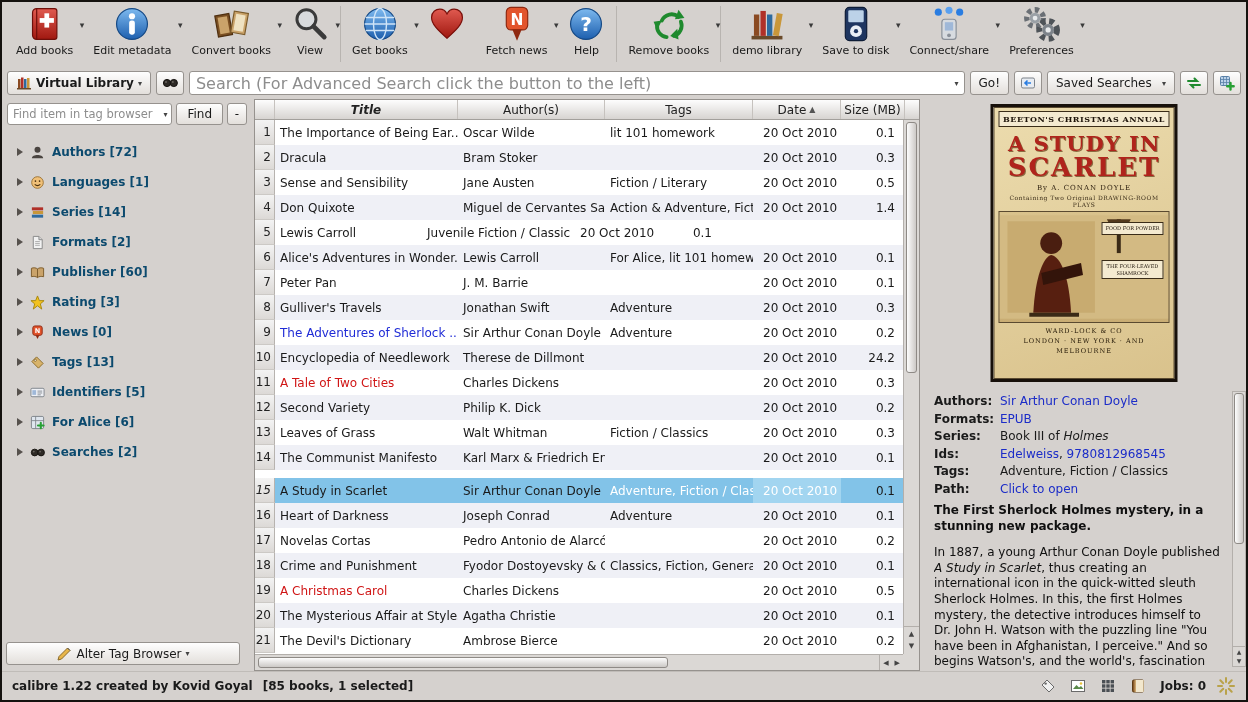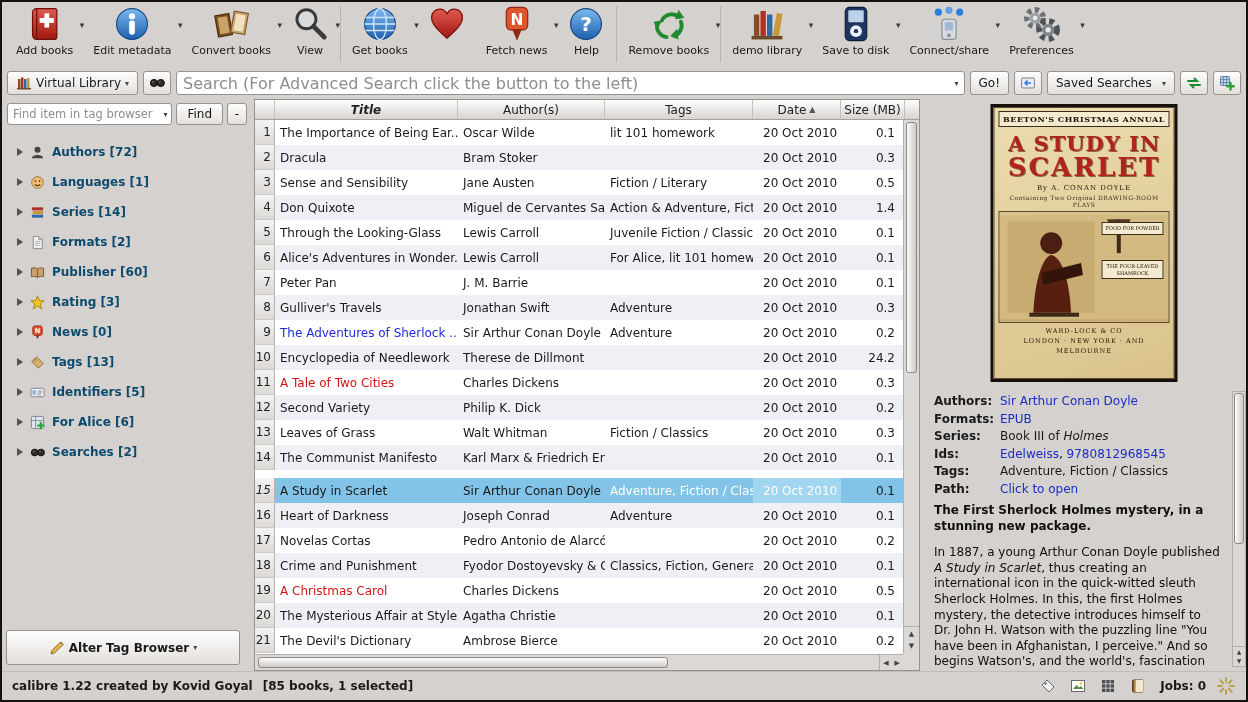--- a/index.html
+++ b/index.html
@@ -27,21 +27,21 @@
     height:24px; padding:0 8px; font-size:12px; white-space:nowrap; }
   .iconbtn { width:28px; padding:0; }
   .s-icon svg { width:16px; height:16px; display:block; }
   .mini-arrow { font-size:8px; color:#444; }
   .combo { justify-content:space-between; }
   .combo-arrow { font-size:8px; color:#444; padding:0 2px; }
 
   
   .search-row { position:absolute; top:68px; left:2px; right:2px; height:30px;
     display:flex; align-items:center; gap:5px; padding:0 5px; }
-  .vl-btn { min-width:108px; }
+  .vl-btn { min-width:108px;font-weight:bold; }
   .search-input-wrap { flex:1; display:flex; align-items:center; height:24px; background:#fff;
     border:1px solid #96928e; border-radius:3px; padding:0 3px 0 6px; }
   .search-input { flex:1; border:none; outline:none; background:transparent; font-size:16px;
     font-family:inherit; color:#222; }
   .search-input::placeholder { color:#8d8d8d; }
   .saved-searches { width:128px; }
 
   
   .tag-browser { position:absolute; left:2px; top:99px; width:250px; bottom:31px; padding:4px 5px; }
   .find-row { display:flex; gap:4px; }
@@ -50,21 +50,21 @@
   .find-wrap input { flex:1; width:60px; border:none; outline:none; font-size:11.5px; font-family:inherit; }
   .find-wrap input::placeholder { color:#8d8d8d; }
   .find-btn { height:22px; padding:0 10px; }
   .minus-btn { height:22px; width:20px; padding:0; }
   .tree { margin-top:12px; }
   .tree-item { display:flex; align-items:center; gap:7px; height:30px; padding-left:10px; cursor:default; }
   .tw-arrow { width:0; height:0; border-left:6px solid #56514d; border-top:4.5px solid transparent;
     border-bottom:4.5px solid transparent; }
   .tree-icon svg { width:15px; height:15px; display:block; }
   .tree-label { font-weight:bold; font-size:12px; color:#0c4a6e; }
-  .alter-btn { position:absolute; bottom:6px; left:4px; right:12px; height:35px;font-weight:bold; }
+  .alter-btn { position:absolute; bottom:6px; left:4px; right:12px; height:23px; }
 
   
   .book-list { position:absolute; left:254px; top:99px; width:666px; bottom:31px;
     background:#fff; border:1px solid #96928e; }
   .table-header { display:flex; height:20px; background:linear-gradient(#fdfdfd,#d7d4d1);
     border-bottom:1px solid #a3a09c; }
   .th { display:flex; align-items:center; justify-content:center; gap:3px;
     border-right:1px solid #c6c2be; overflow:hidden; font-size:12px; color:#222; }
   .th.num { width:20px; } .th.title { width:183px; font-weight:bold; font-style:italic; }
   .th.authors { width:147px; } .th.tags { width:148px; } .th.date { width:88px; } .th.size { width:64px; }
@@ -706,21 +706,20 @@
       <div class="brow">
         <div class="c num">4</div>
         <div class="c title">Don Quixote</div>
         <div class="c authors">Miguel de Cervantes Saa...</div>
         <div class="c tags">Action &amp; Adventure, Ficti...</div>
         <div class="c date">20 Oct 2010</div>
         <div class="c size">1.4</div>
       </div>
       <div class="brow">
         <div class="c num">5</div>
-        <div class="c title">Through the Looking-Glass</div>
         <div class="c authors">Lewis Carroll</div>
         <div class="c tags">Juvenile Fiction / Classics</div>
         <div class="c date">20 Oct 2010</div>
         <div class="c size">0.1</div>
       </div>
       <div class="brow">
         <div class="c num">6</div>
         <div class="c title">Alice's Adventures in Wonder...</div>
         <div class="c authors">Lewis Carroll</div>
         <div class="c tags">For Alice, lit 101 homework</div>

